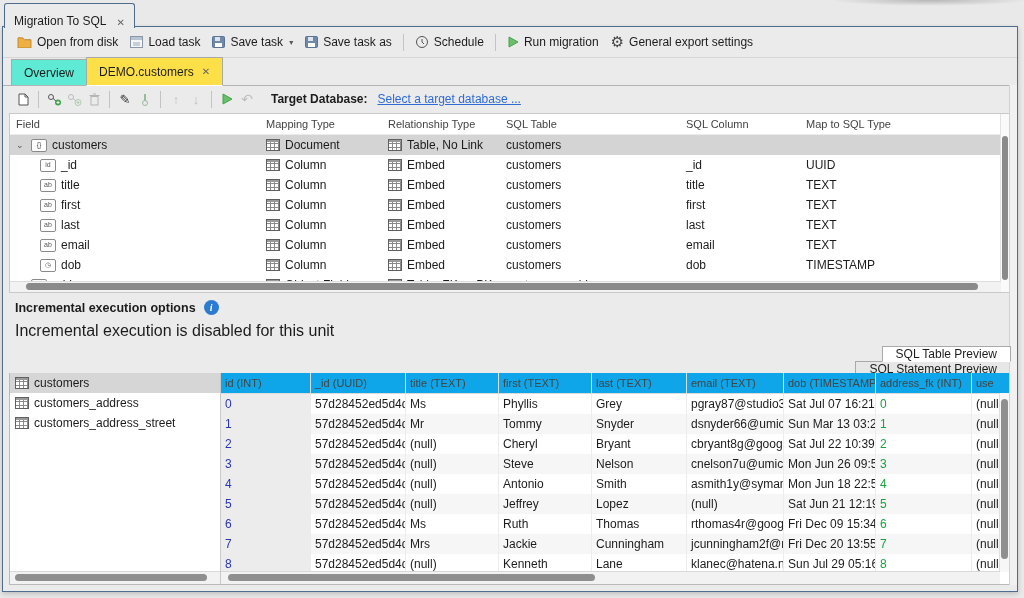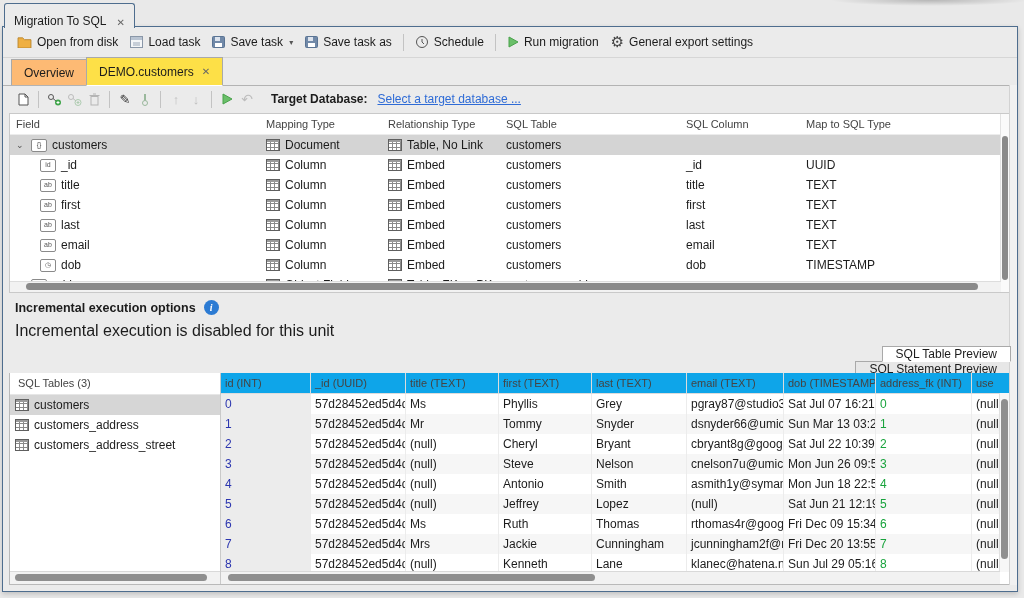--- a/index.html
+++ b/index.html
@@ -9,21 +9,21 @@
   .win{position:absolute;left:2px;top:26px;width:1014px;height:564px;background:#ebebeb;border:1px solid #4e6d8e;box-shadow:0 2px 5px rgba(0,0,0,.18);}
   .x{color:#666;font-size:10px;cursor:default;}
   
   .toolbar{position:absolute;left:0;top:0;right:0;height:30px;display:flex;align-items:center;padding:0 8px;font-size:12px;border-bottom:1px solid #d6d6d6;}
   .tbtn{display:flex;align-items:center;gap:5px;padding:2px 6px;white-space:nowrap;}
   .vsep{width:1px;height:17px;background:#c3c3c3;margin:0 5px;}
   .caret{font-size:8px;color:#555;margin-left:1px;}
   .gear{font-size:15px;color:#444;line-height:12px;}
   
   .tabrow{position:absolute;left:0;top:30px;right:0;height:28px;padding-left:8px;border-bottom:1px solid #b3b3b3;display:flex;align-items:flex-end;}
-  .dtab{display:inline-flex;align-items:center;gap:8px;height:25px;padding:0 12px;font-size:12px;background:#fdba74;border:1px solid #a9a9a9;border-bottom:none;margin-right:-1px;}
+  .dtab{display:inline-flex;align-items:center;gap:8px;height:25px;padding:0 12px;font-size:12px;background:#5eead4;border:1px solid #a9a9a9;border-bottom:none;margin-right:-1px;}
   .dtab.active{background:#fde047;height:27px;margin-bottom:-1px;border-bottom:1px solid #fff;z-index:2;}
   
   .subbar{position:absolute;left:0;top:58px;right:8px;height:28px;display:flex;align-items:center;padding:0 10px;font-size:12px;}
   .ic{display:inline-flex;align-items:center;justify-content:center;width:20px;height:18px;}
   .dis{color:#bdbdbd;}
   .pen{font-size:13px;color:#333;}
   .arrow{font-size:13px;}
   .undo{font-size:14px;}
   .tdb-label{font-weight:bold;margin-left:14px;margin-right:10px;}
   .link{color:#2e6bd6;text-decoration:underline;}
@@ -392,21 +392,20 @@
           <span>SQL Statement Preview</span>
         </div>
       <div class="ptab">
           <span>SQL Export Log Messages</span>
         </div>
       <span class="ptab-chev">⌄</span>
     </div>
 
     <div class="bottom">
       <div class="stp">
-        <div class="hdr">SQL Tables (3)</div>
         <div class="titem selected">
             <span class="gicon"></span>
             <span>customers</span>
           </div>
         <div class="titem">
             <span class="gicon"></span>
             <span>customers_address</span>
           </div>
         <div class="titem">
             <span class="gicon"></span>

